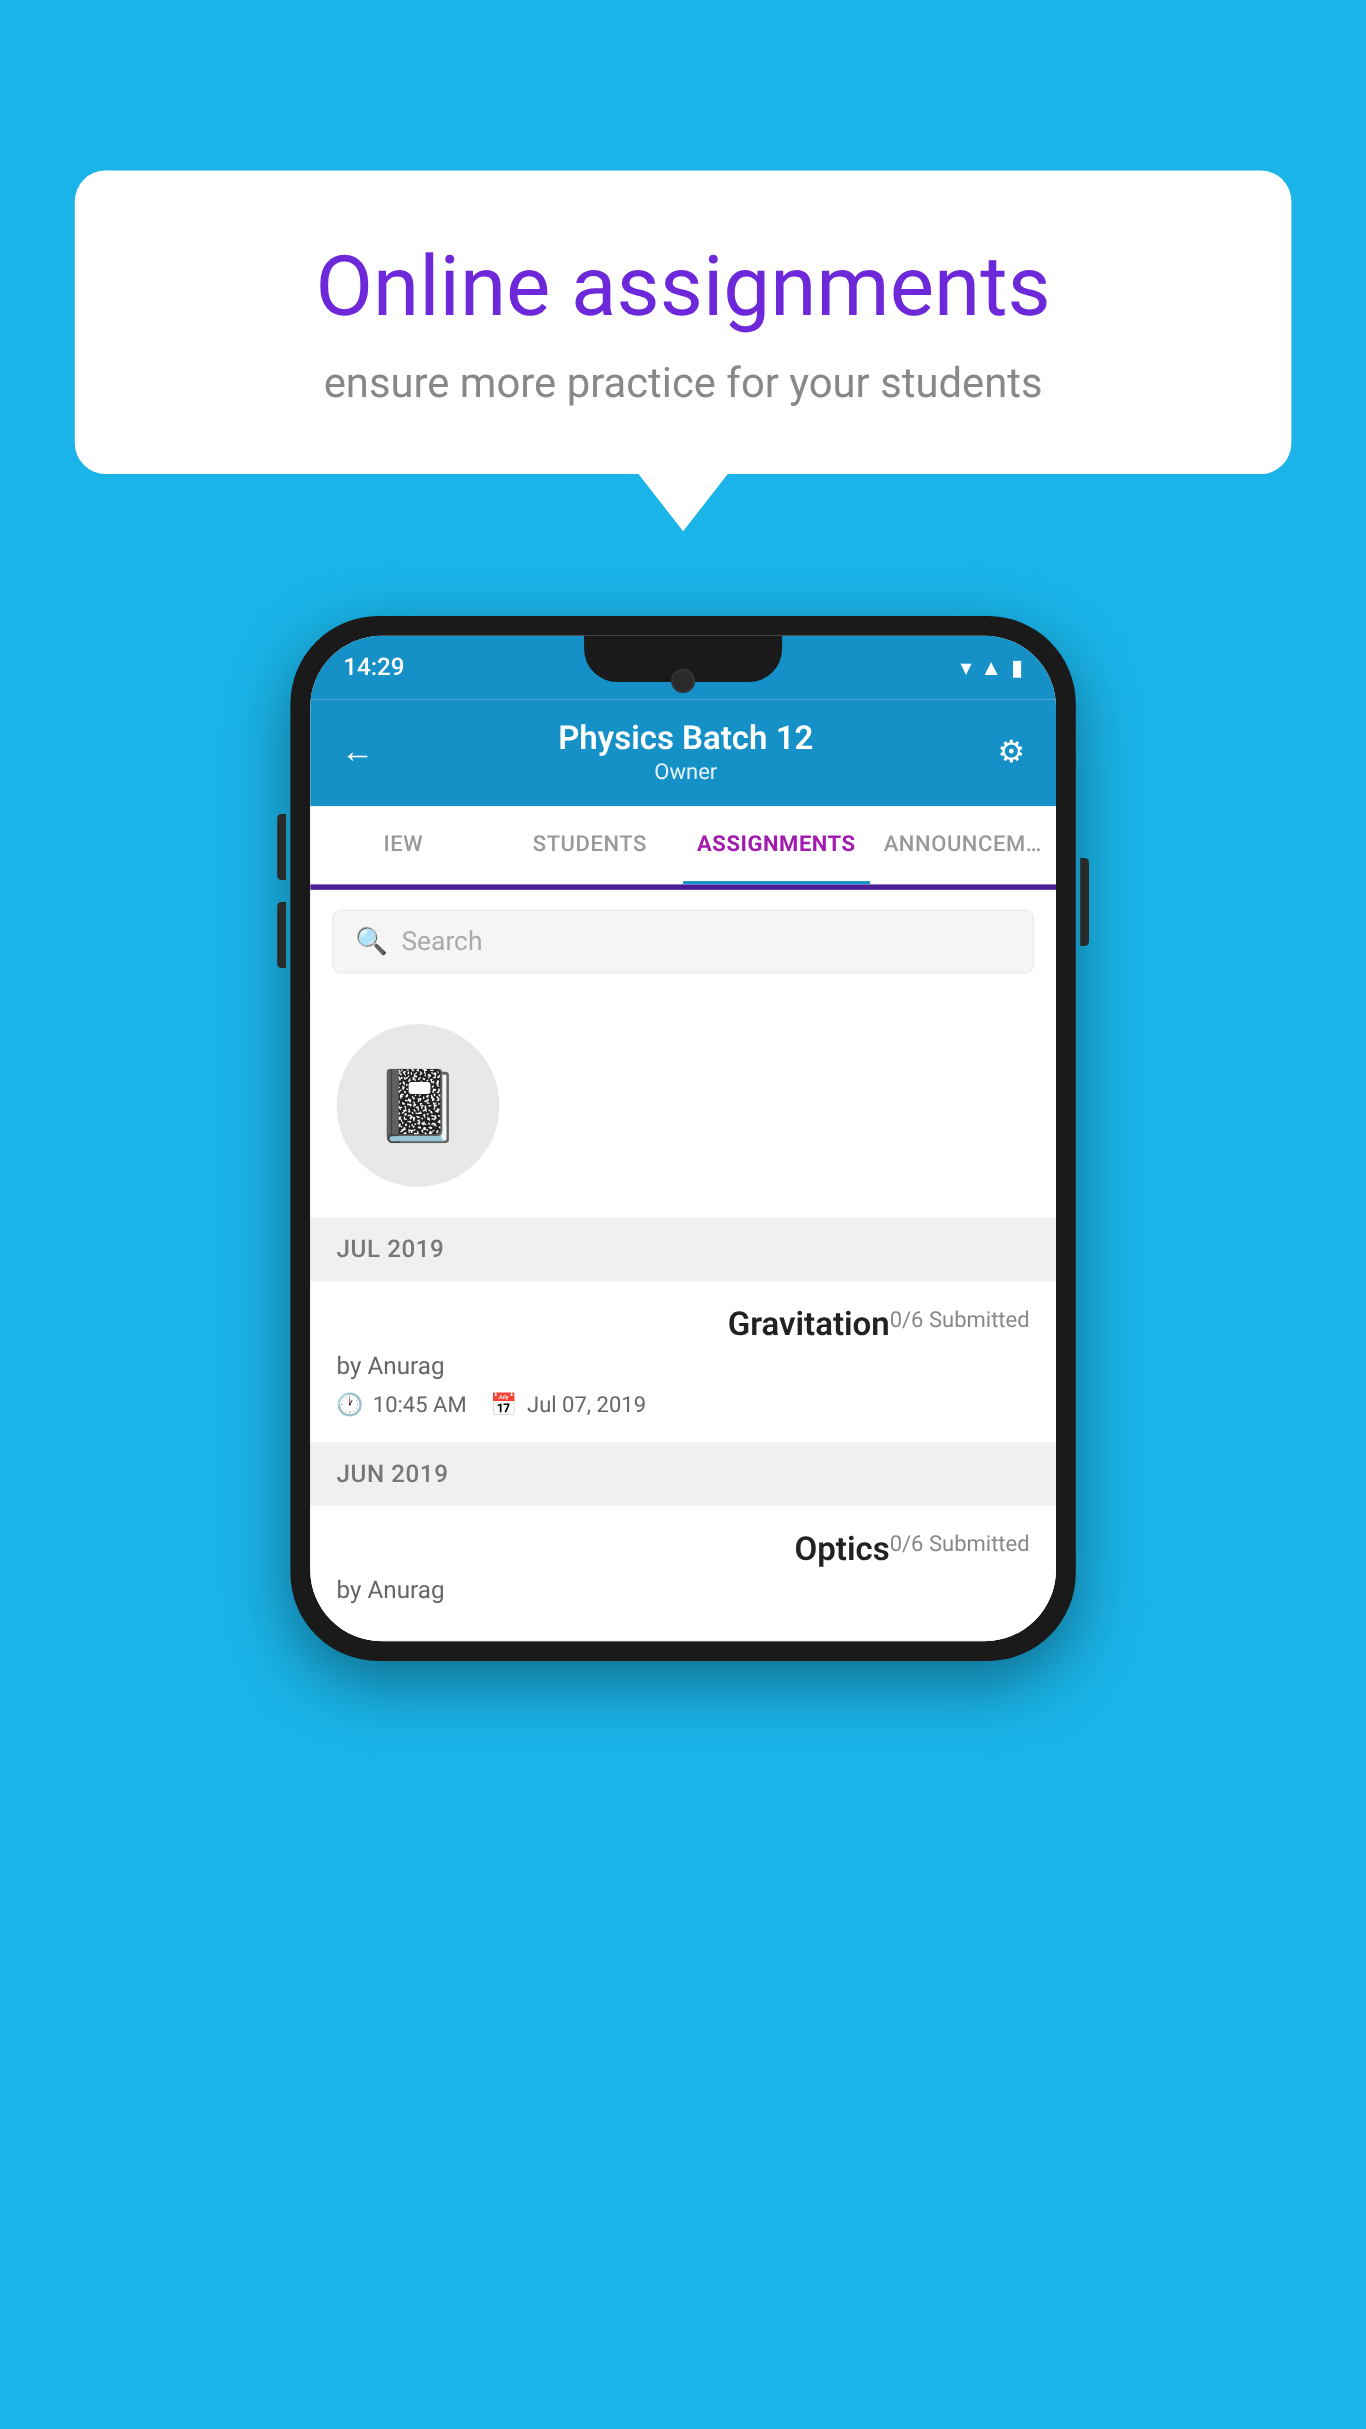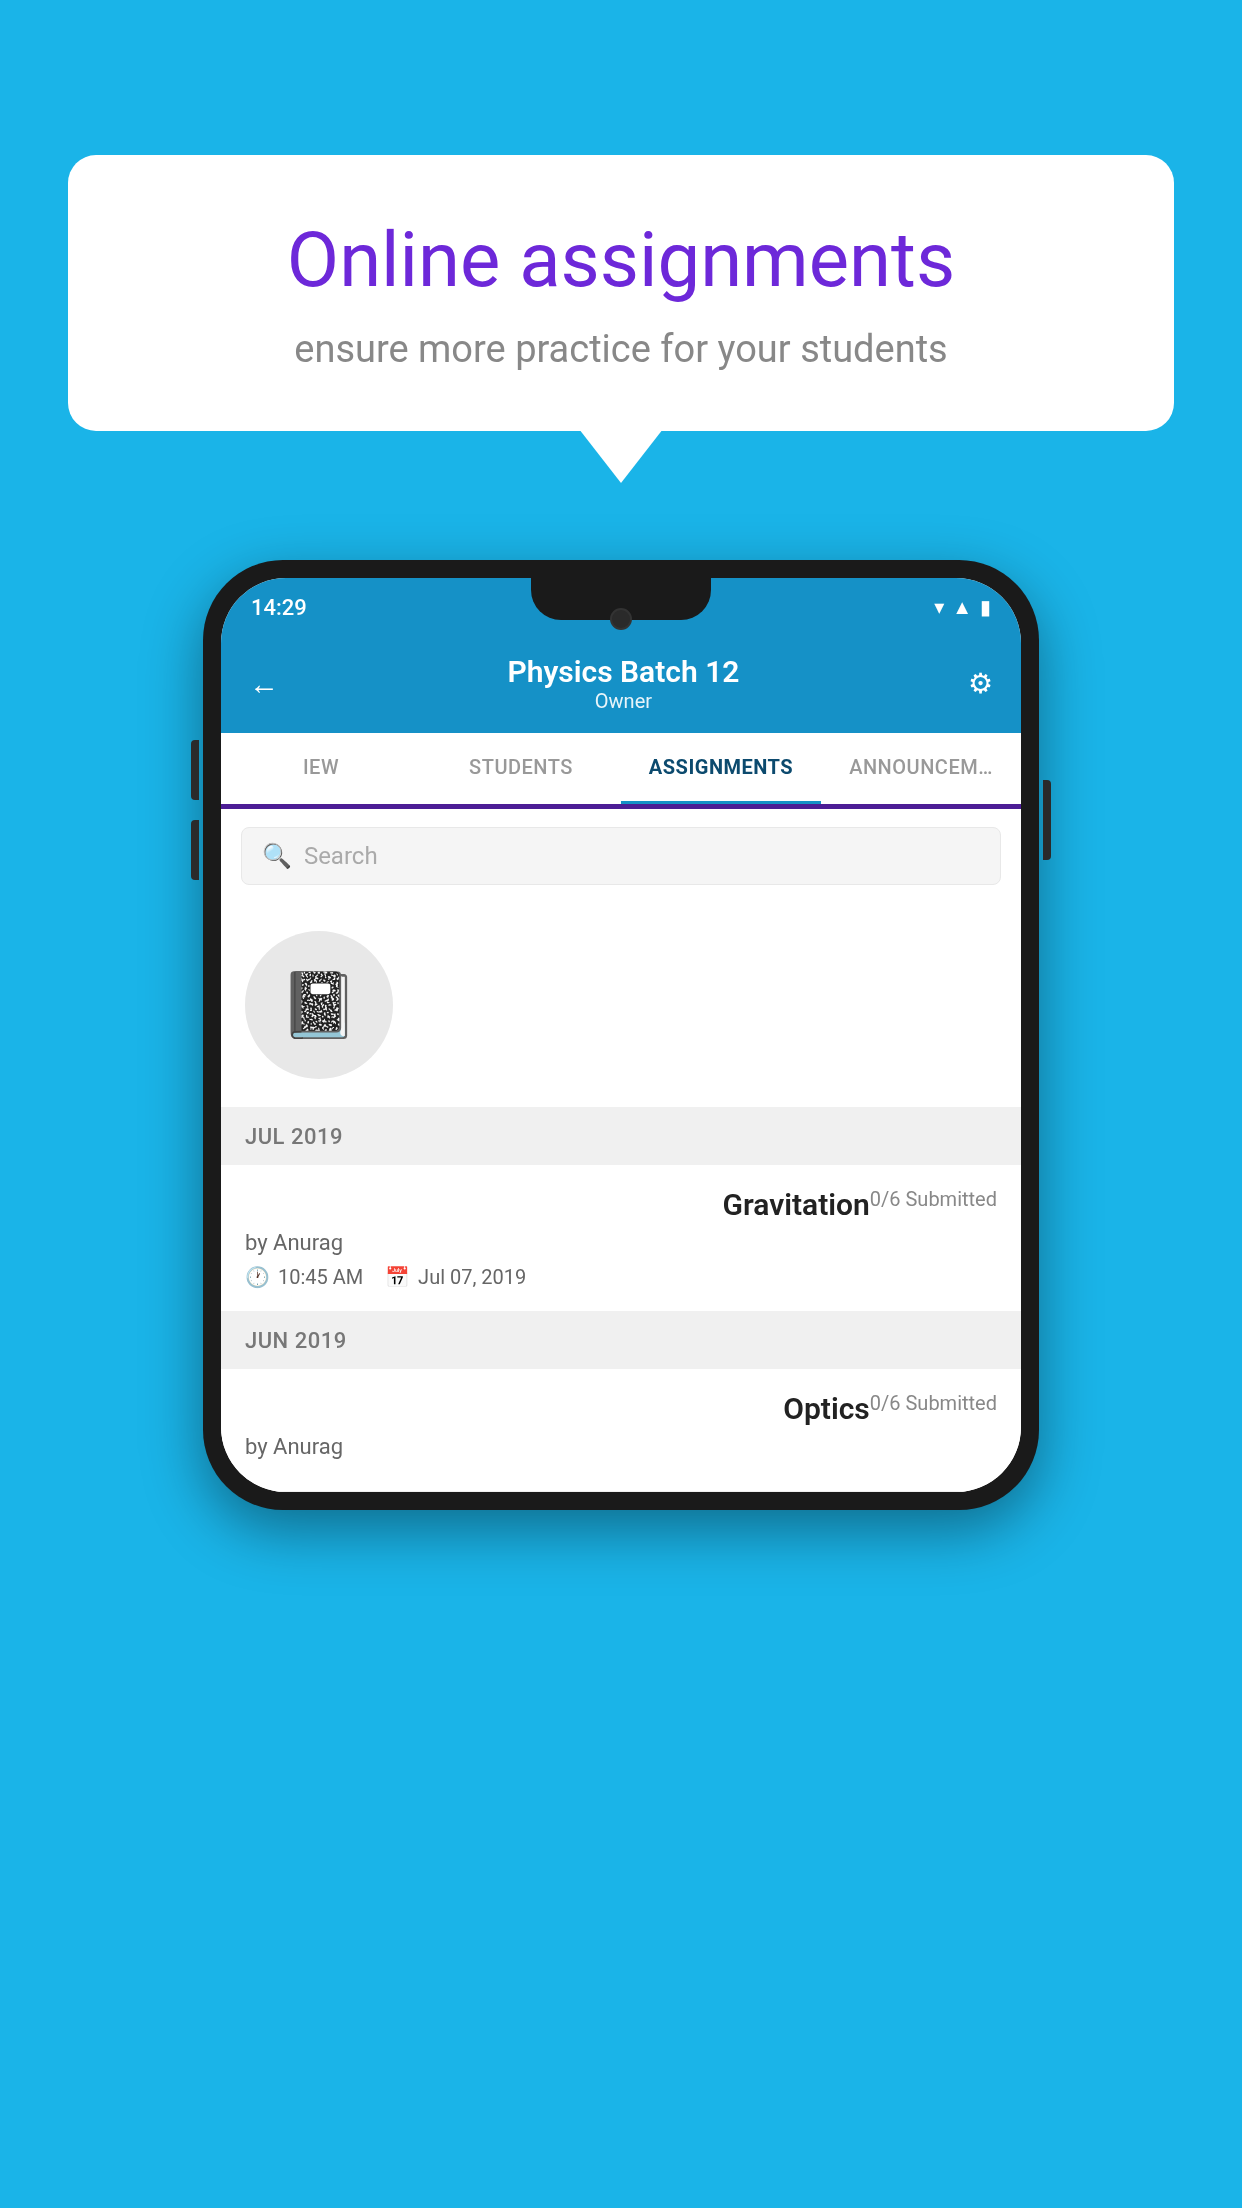--- a/index.html
+++ b/index.html
@@ -54,21 +54,21 @@
       color: #888;
       font-weight: 400;
     }
 
     
     .phone-container {
       position: absolute;
       top: 560px;
       left: 50%;
       transform: translateX(-50%);
-      width: 836px;
+      width: 714px;
     }
 
     .phone-outer {
       background: #1a1a1a;
       border-radius: 80px;
       padding: 18px;
       box-shadow: 0 20px 60px rgba(0,0,0,0.4);
       position: relative;
     }
 
@@ -184,21 +184,21 @@
       font-weight: 500;
       color: #999;
       cursor: pointer;
       letter-spacing: 0.5px;
       white-space: nowrap;
       overflow: hidden;
       text-overflow: ellipsis;
     }
 
     .tab-item.active {
-      color: #0c4a6e;
+      color: #a21caf;
       border-bottom: 3px solid #1591c7;
       font-weight: 700;
     }
 
     
     .search-container {
       background: white;
       padding: 18px 20px;
     }
 

